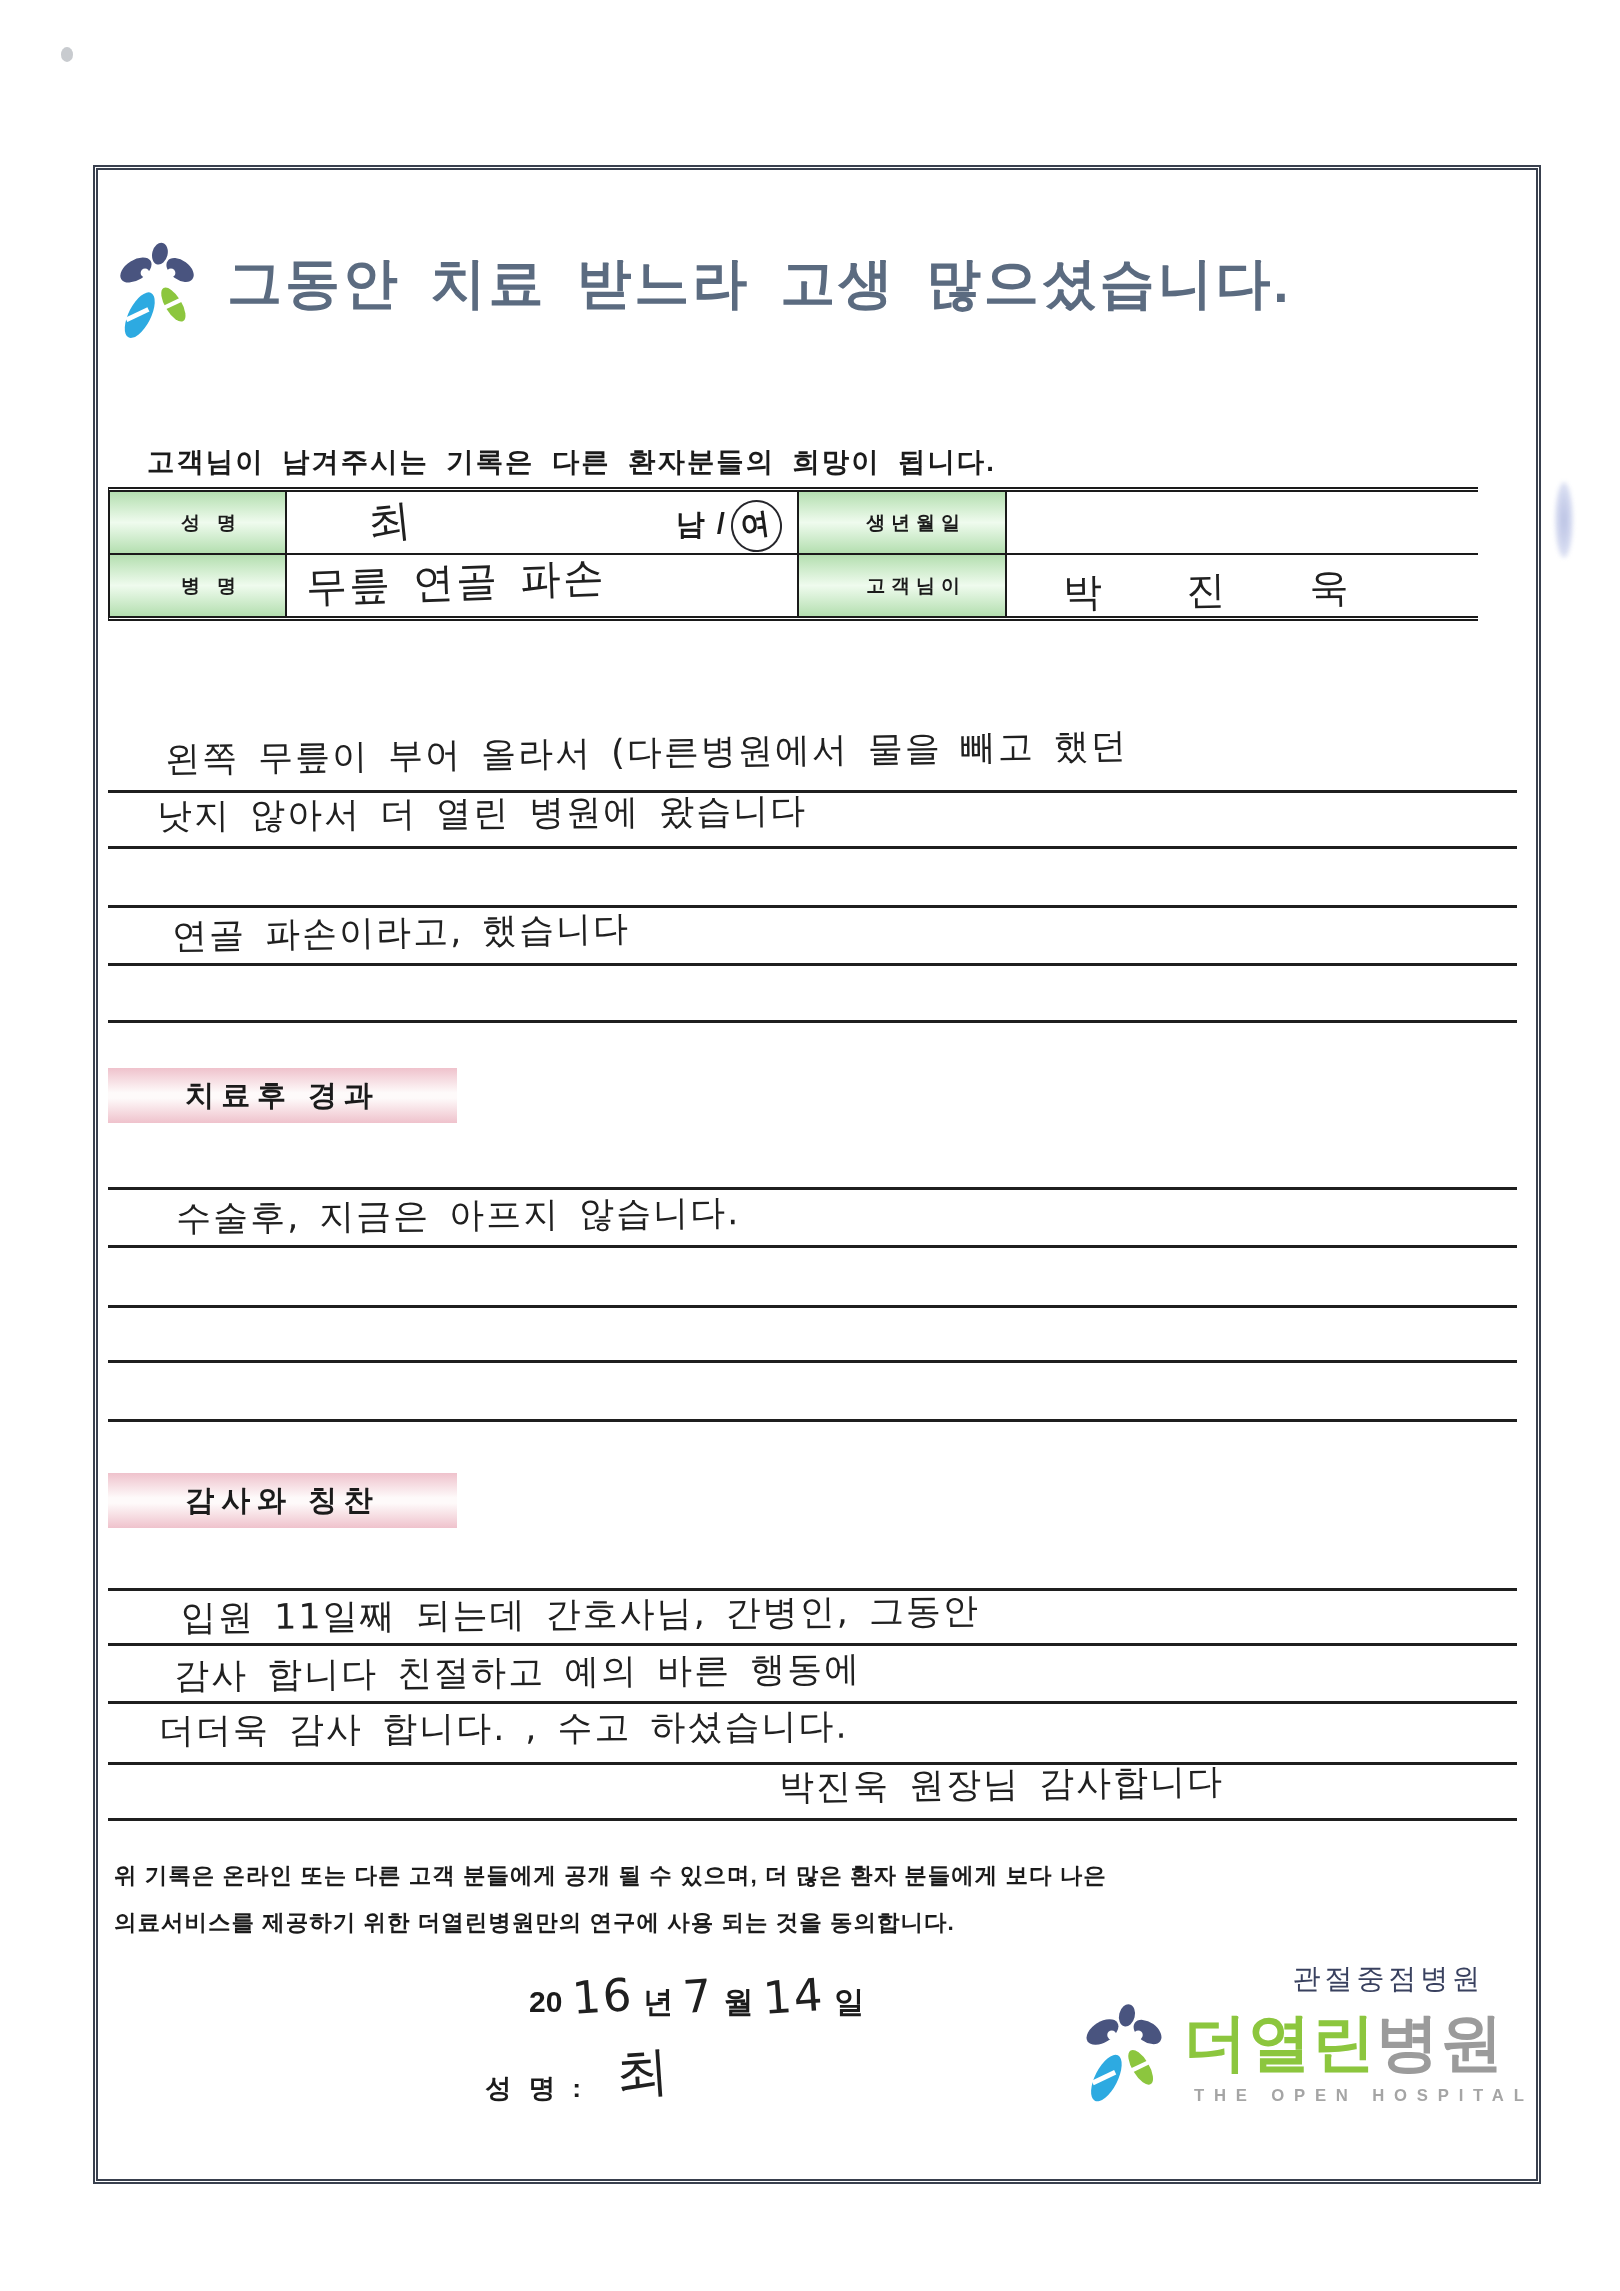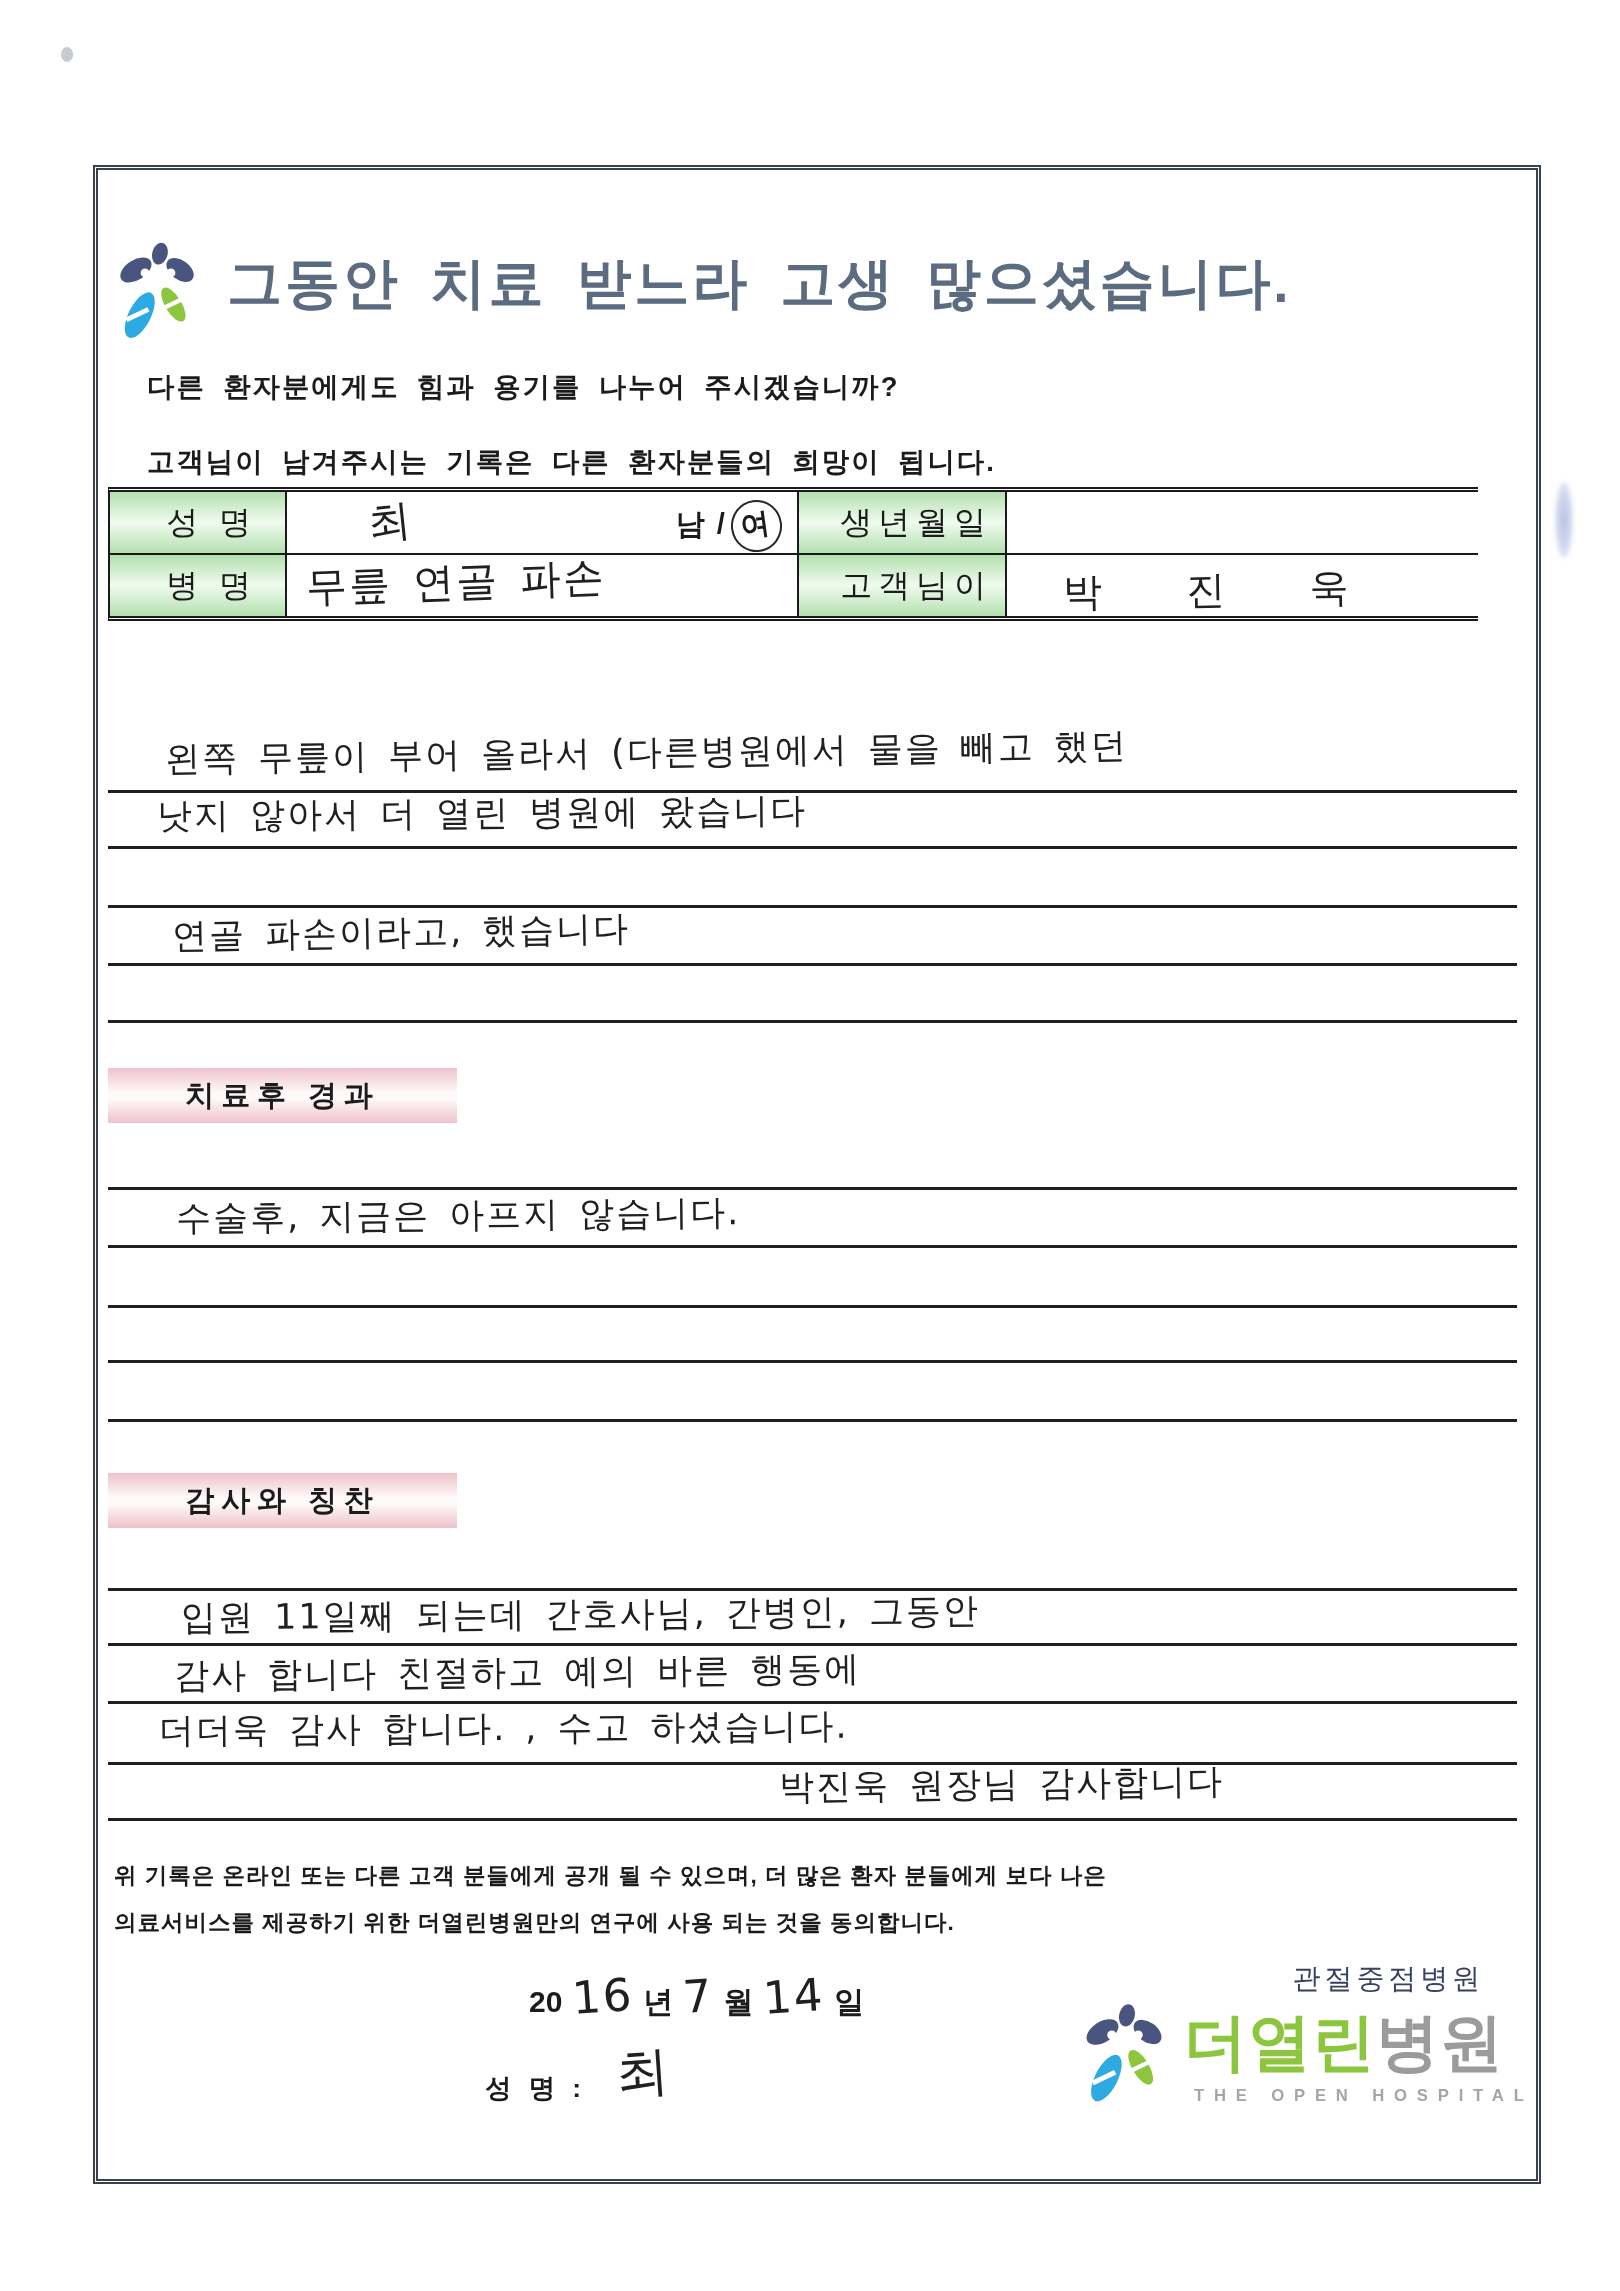--- a/index.html
+++ b/index.html
@@ -30,21 +30,21 @@
     word-spacing:7.8px; white-space:nowrap;}
   .intro1{left:147px; top:369px;} .intro2{left:147px; top:420px;margin-top:24px;}
 
   
   .info-table{position:absolute; left:108px; top:487px; width:1370px; box-sizing:border-box;
     border-top:5.9px double #1a1a1a; border-bottom:5.9px double #1a1a1a; border-left:2px solid #1a1a1a;}
   .it-row{display:flex; height:61px;}
   .it-row.first{border-bottom:2px solid #1a1a1a;}
   .it-label{background:linear-gradient(180deg,var(--c-green-cell) 0%,#effbee 50%,var(--c-green-cell) 100%);
     border-right:2px solid #1a1a1a; display:flex; align-items:center; justify-content:center;
-    font-weight:normal; font-size:32px; letter-spacing:5.9px; box-sizing:border-box;padding-left:28px;}
+    font-weight:bold; font-size:19px; letter-spacing:5.9px; box-sizing:border-box;padding-left:28px;}
   .w1{width:177px;} .w2{width:208px;}
   .it-value{position:relative; box-sizing:border-box;}
   .v1{width:512px; border-right:2px solid #1a1a1a;}
   .v2{flex:1;}
   .gender{position:absolute; right:15.7px; top:7.8px; font-size:29px; font-weight:bold;
     letter-spacing:2px; white-space:nowrap;}
   .circled{display:inline-block; border:2.9px solid #26262b; border-radius:50%;
     padding:2.9px 7.8px 4.9px; transform:rotate(-8deg); margin-left:3.9px;}
 
   
@@ -110,21 +110,20 @@
     <circle cx="36.5" cy="33" r="4.6" fill="#ffffff"></circle>
     <ellipse cx="52" cy="13" rx="8" ry="11.5" transform="rotate(14 52 13)" fill="var(--c-logo-navy)"></ellipse>
     <ellipse cx="73" cy="30" rx="16" ry="10" transform="rotate(36 73 30)" fill="var(--c-logo-navy)"></ellipse>
     <circle cx="63.5" cy="33" r="4.6" fill="#ffffff"></circle>
     <ellipse cx="31" cy="77" rx="11.5" ry="26" transform="rotate(27 31 77)" fill="var(--c-logo-blue)"></ellipse>
     <line x1="17" y1="82" x2="40" y2="71" stroke="#ffffff" stroke-width="5"></line>
     <ellipse cx="66" cy="66" rx="8.5" ry="20" transform="rotate(-31 66 66)" fill="var(--c-logo-green)"></ellipse>
     <line x1="55" y1="70" x2="74" y2="61" stroke="#ffffff" stroke-width="4.5"></line>
   </svg>
   <div class="page-title">그동안 치료 받느라 고생 많으셨습니다.</div>
-  <div class="intro intro1">다른 환자분에게도 힘과 용기를 나누어 주시겠습니까?</div>
   <div class="intro intro2">고객님이 남겨주시는 기록은 다른 환자분들의 희망이 됩니다.</div>
 
   <div class="info-table">
     <div class="it-row first">
       <div class="it-label w1">성 명</div>
       <div class="it-value v1">
         <div class="gender">
           <span>남 /</span><span class="circled">여</span>
         </div>
       </div>

